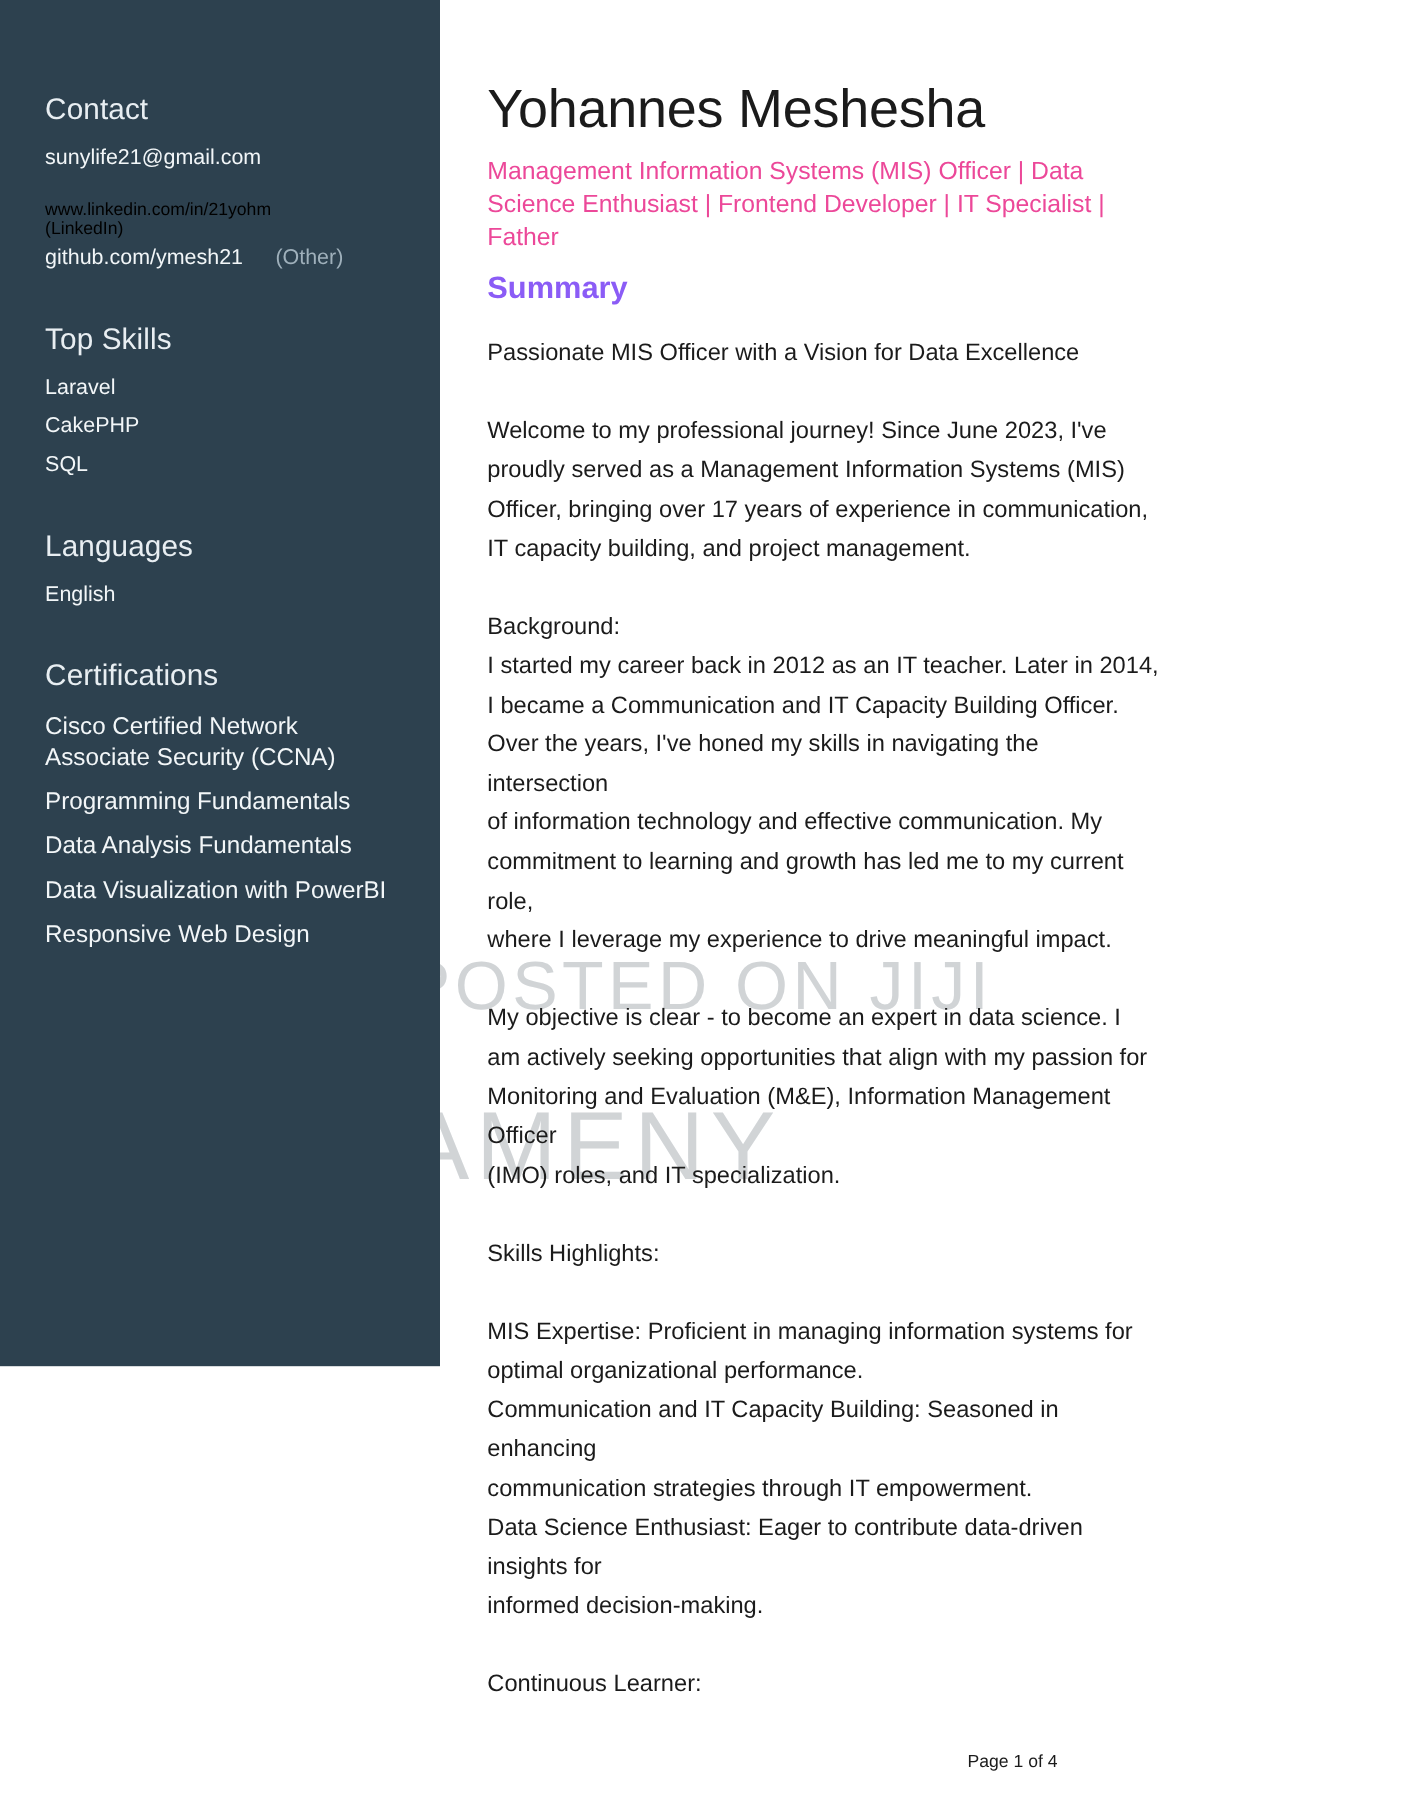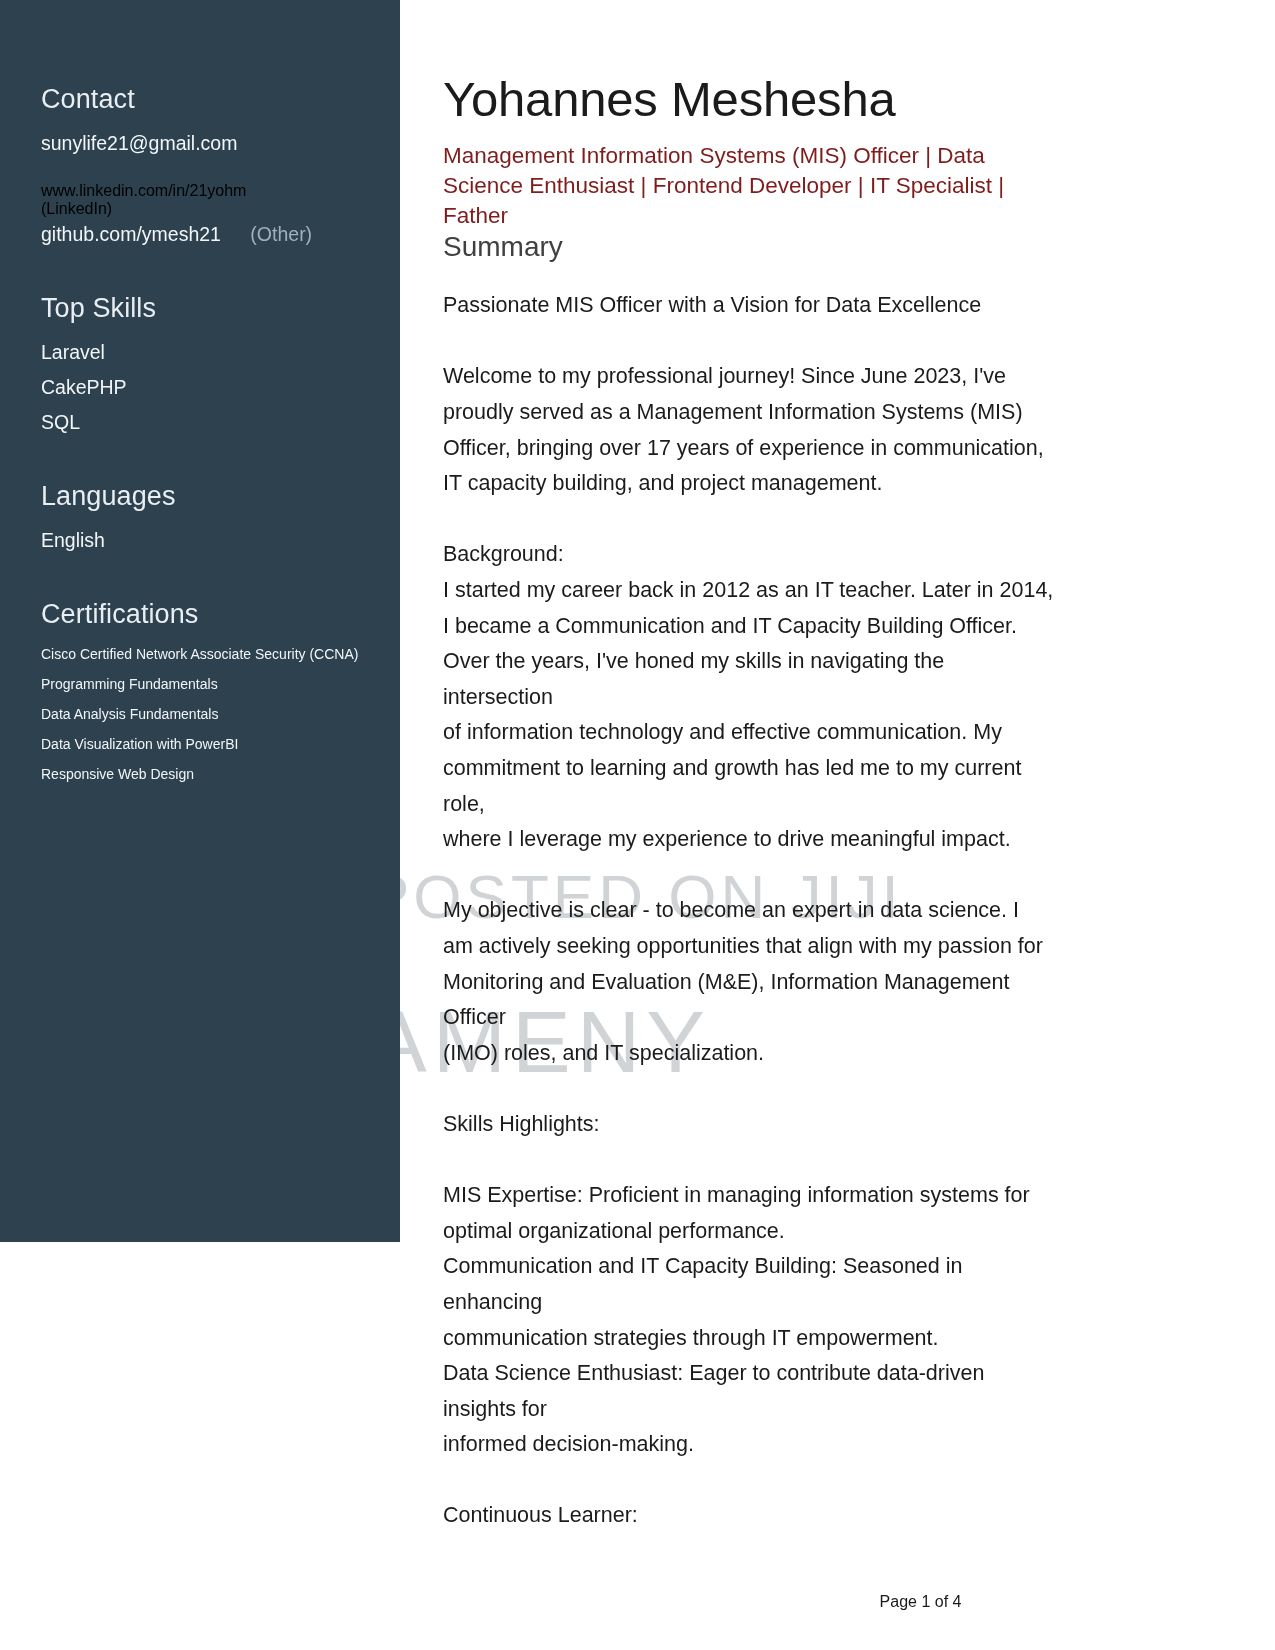--- a/index.html
+++ b/index.html
@@ -59,21 +59,21 @@
   .side-item .muted {
     color: #9fb0bb;
     margin-left: 24px;
   }
   .side-link-block {
     margin-bottom: 4px;
   }
   .side-link-block .l1 { display: block; }
   .side-cert {
     color: #f2f6f8;
-    font-size: 14px;
+    font-size: 22px;
     line-height: 1.28;
     margin: 0 0 12px 0;
   }
 
   
   .main {
     position: absolute;
     left: 400px;
     top: 0;
     width: 759px;
@@ -85,35 +85,35 @@
   .name {
     font-size: 49px;
     font-weight: 400;
     color: #1b1b1b;
     margin: 0 0 16px 0;
     line-height: 1.05;
     letter-spacing: -0.2px;
   }
   .headline {
     font-size: 22.5px;
-    color: #7f1d1d;
+    color: #ec4899;
     line-height: 1.32;
-    margin: 0 0 1px 0;
+    margin: 0 0 16px 0;
     font-weight: 400;
   }
   .location {
     font-size: 22px;
     color: #b5b5b5;
     line-height: 1.3;
     margin: 0 0 32px 0;
   }
   .section-title {
     font-size: 28px;
-    font-weight: 400;
-    color: #404040;
+    font-weight: 700;
+    color: #8b5cf6;
     margin: 0 0 26px 0;
     line-height: 1.1;
   }
   .body-line {
     font-size: 21.5px;
     color: #1b1b1b;
     line-height: 35.6px;
     margin: 0;
     font-weight: 400;
     white-space: pre-wrap;

